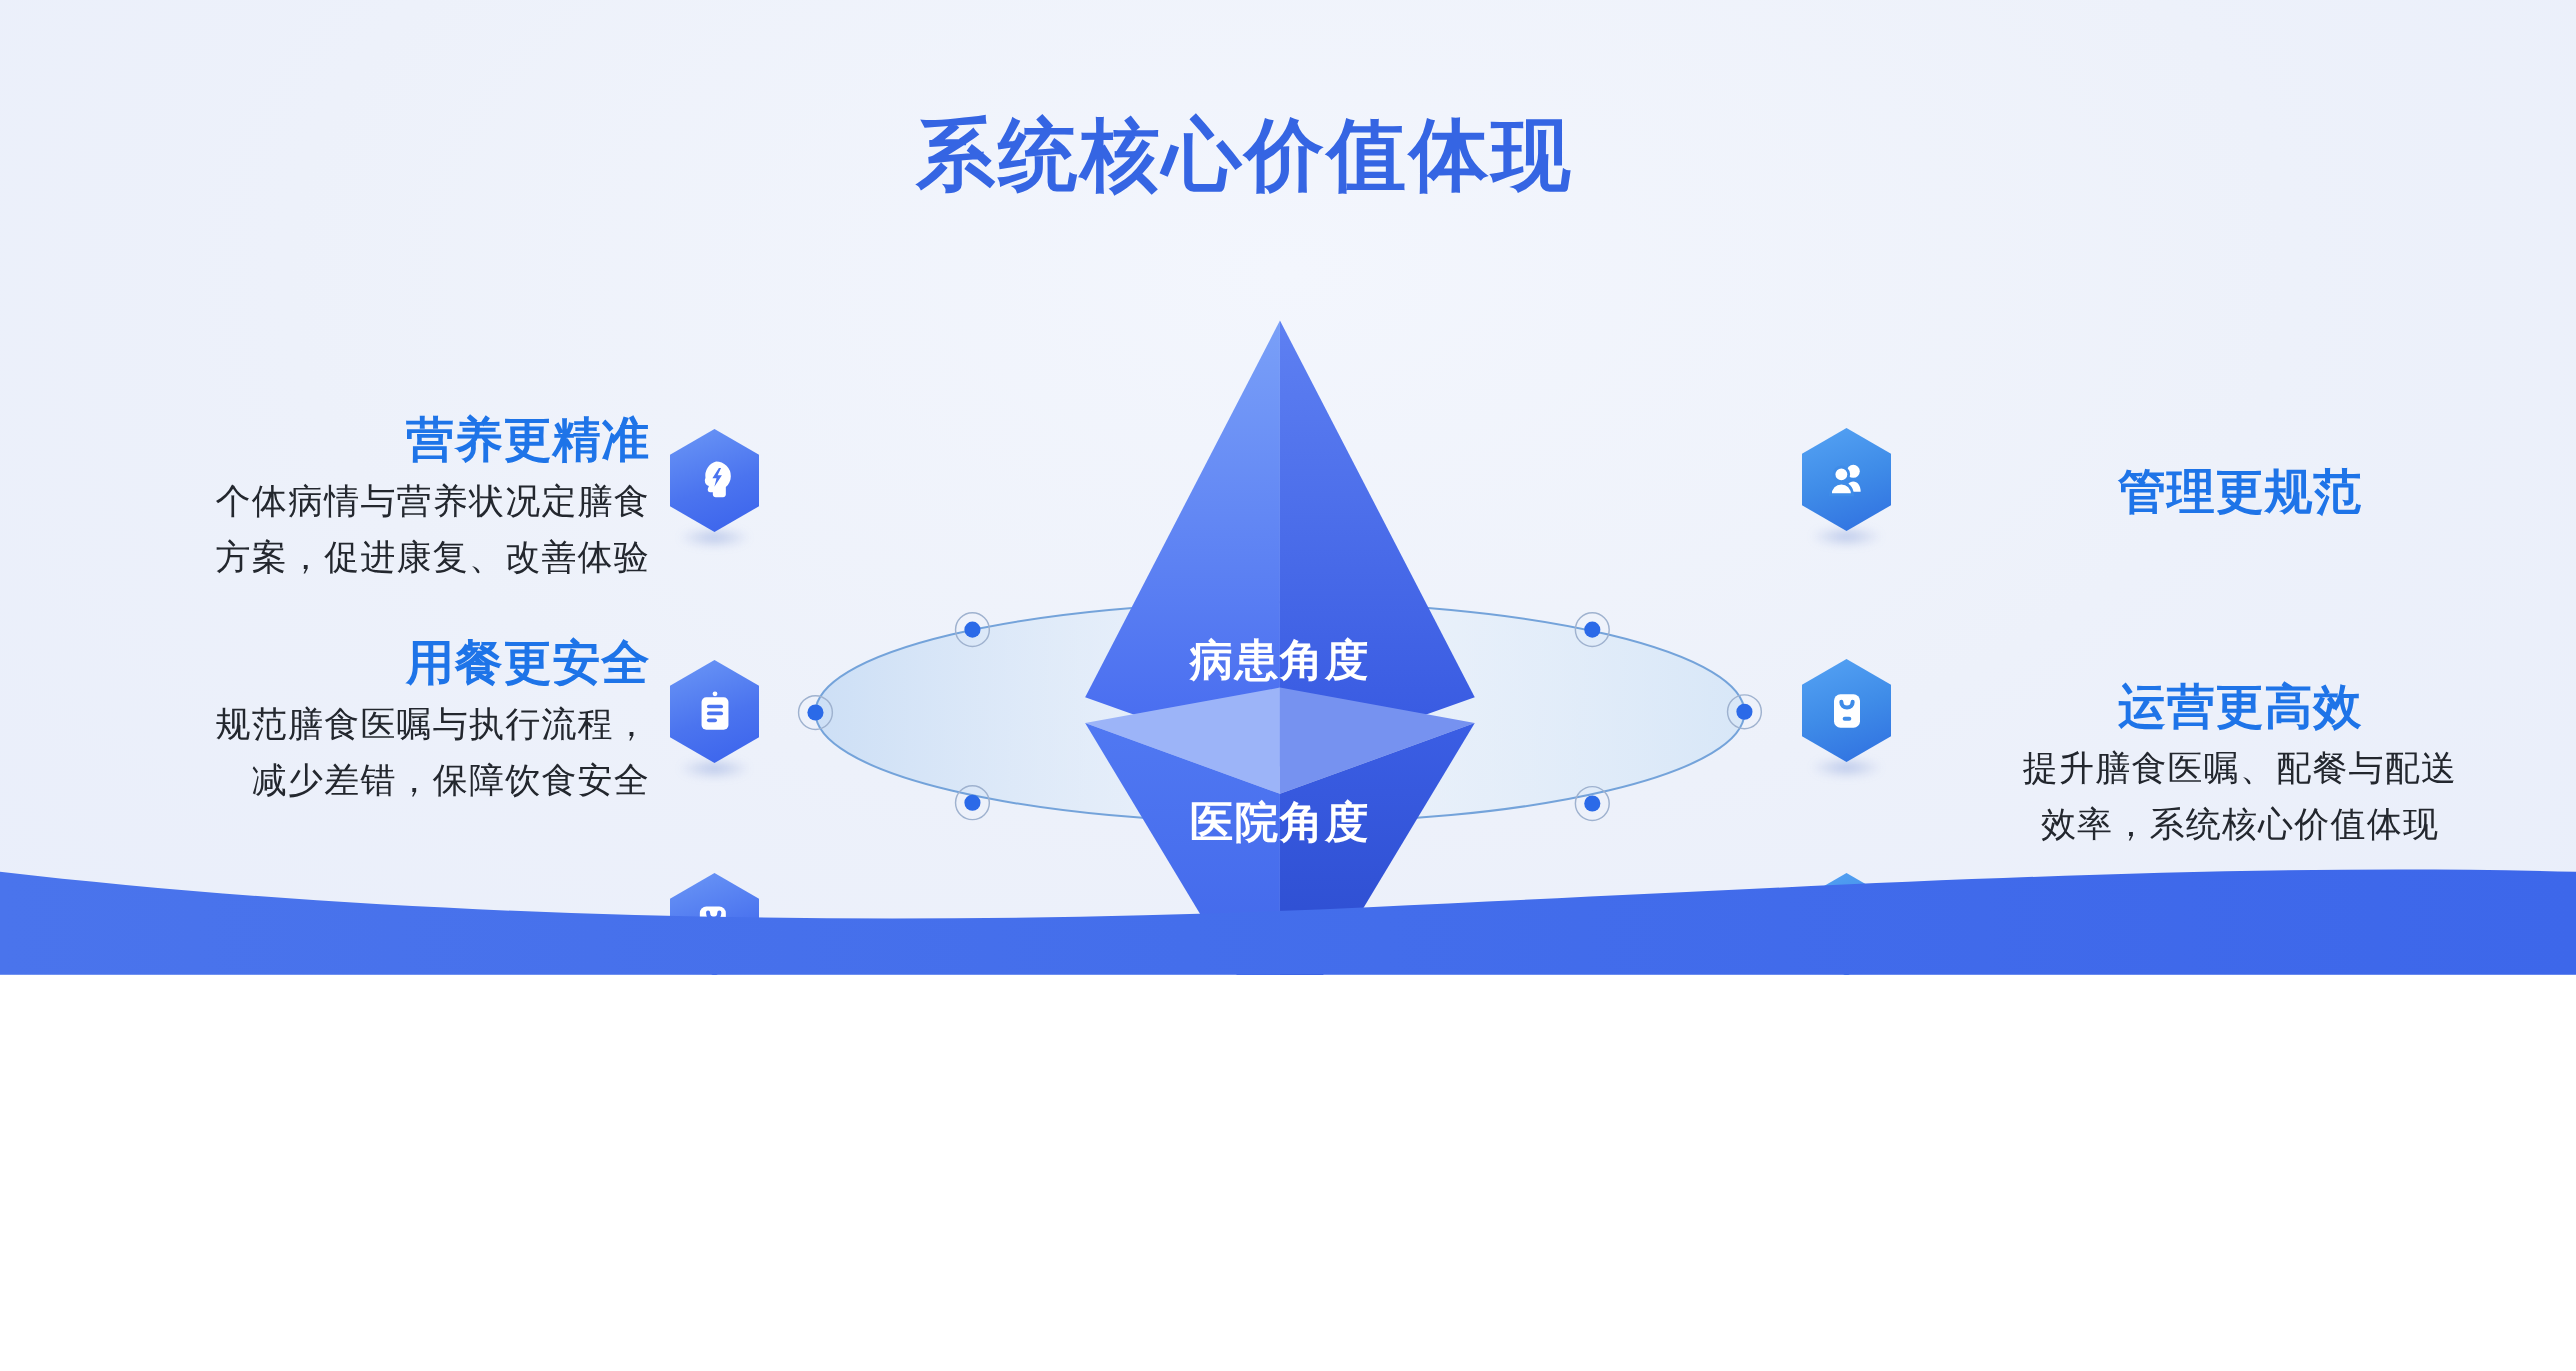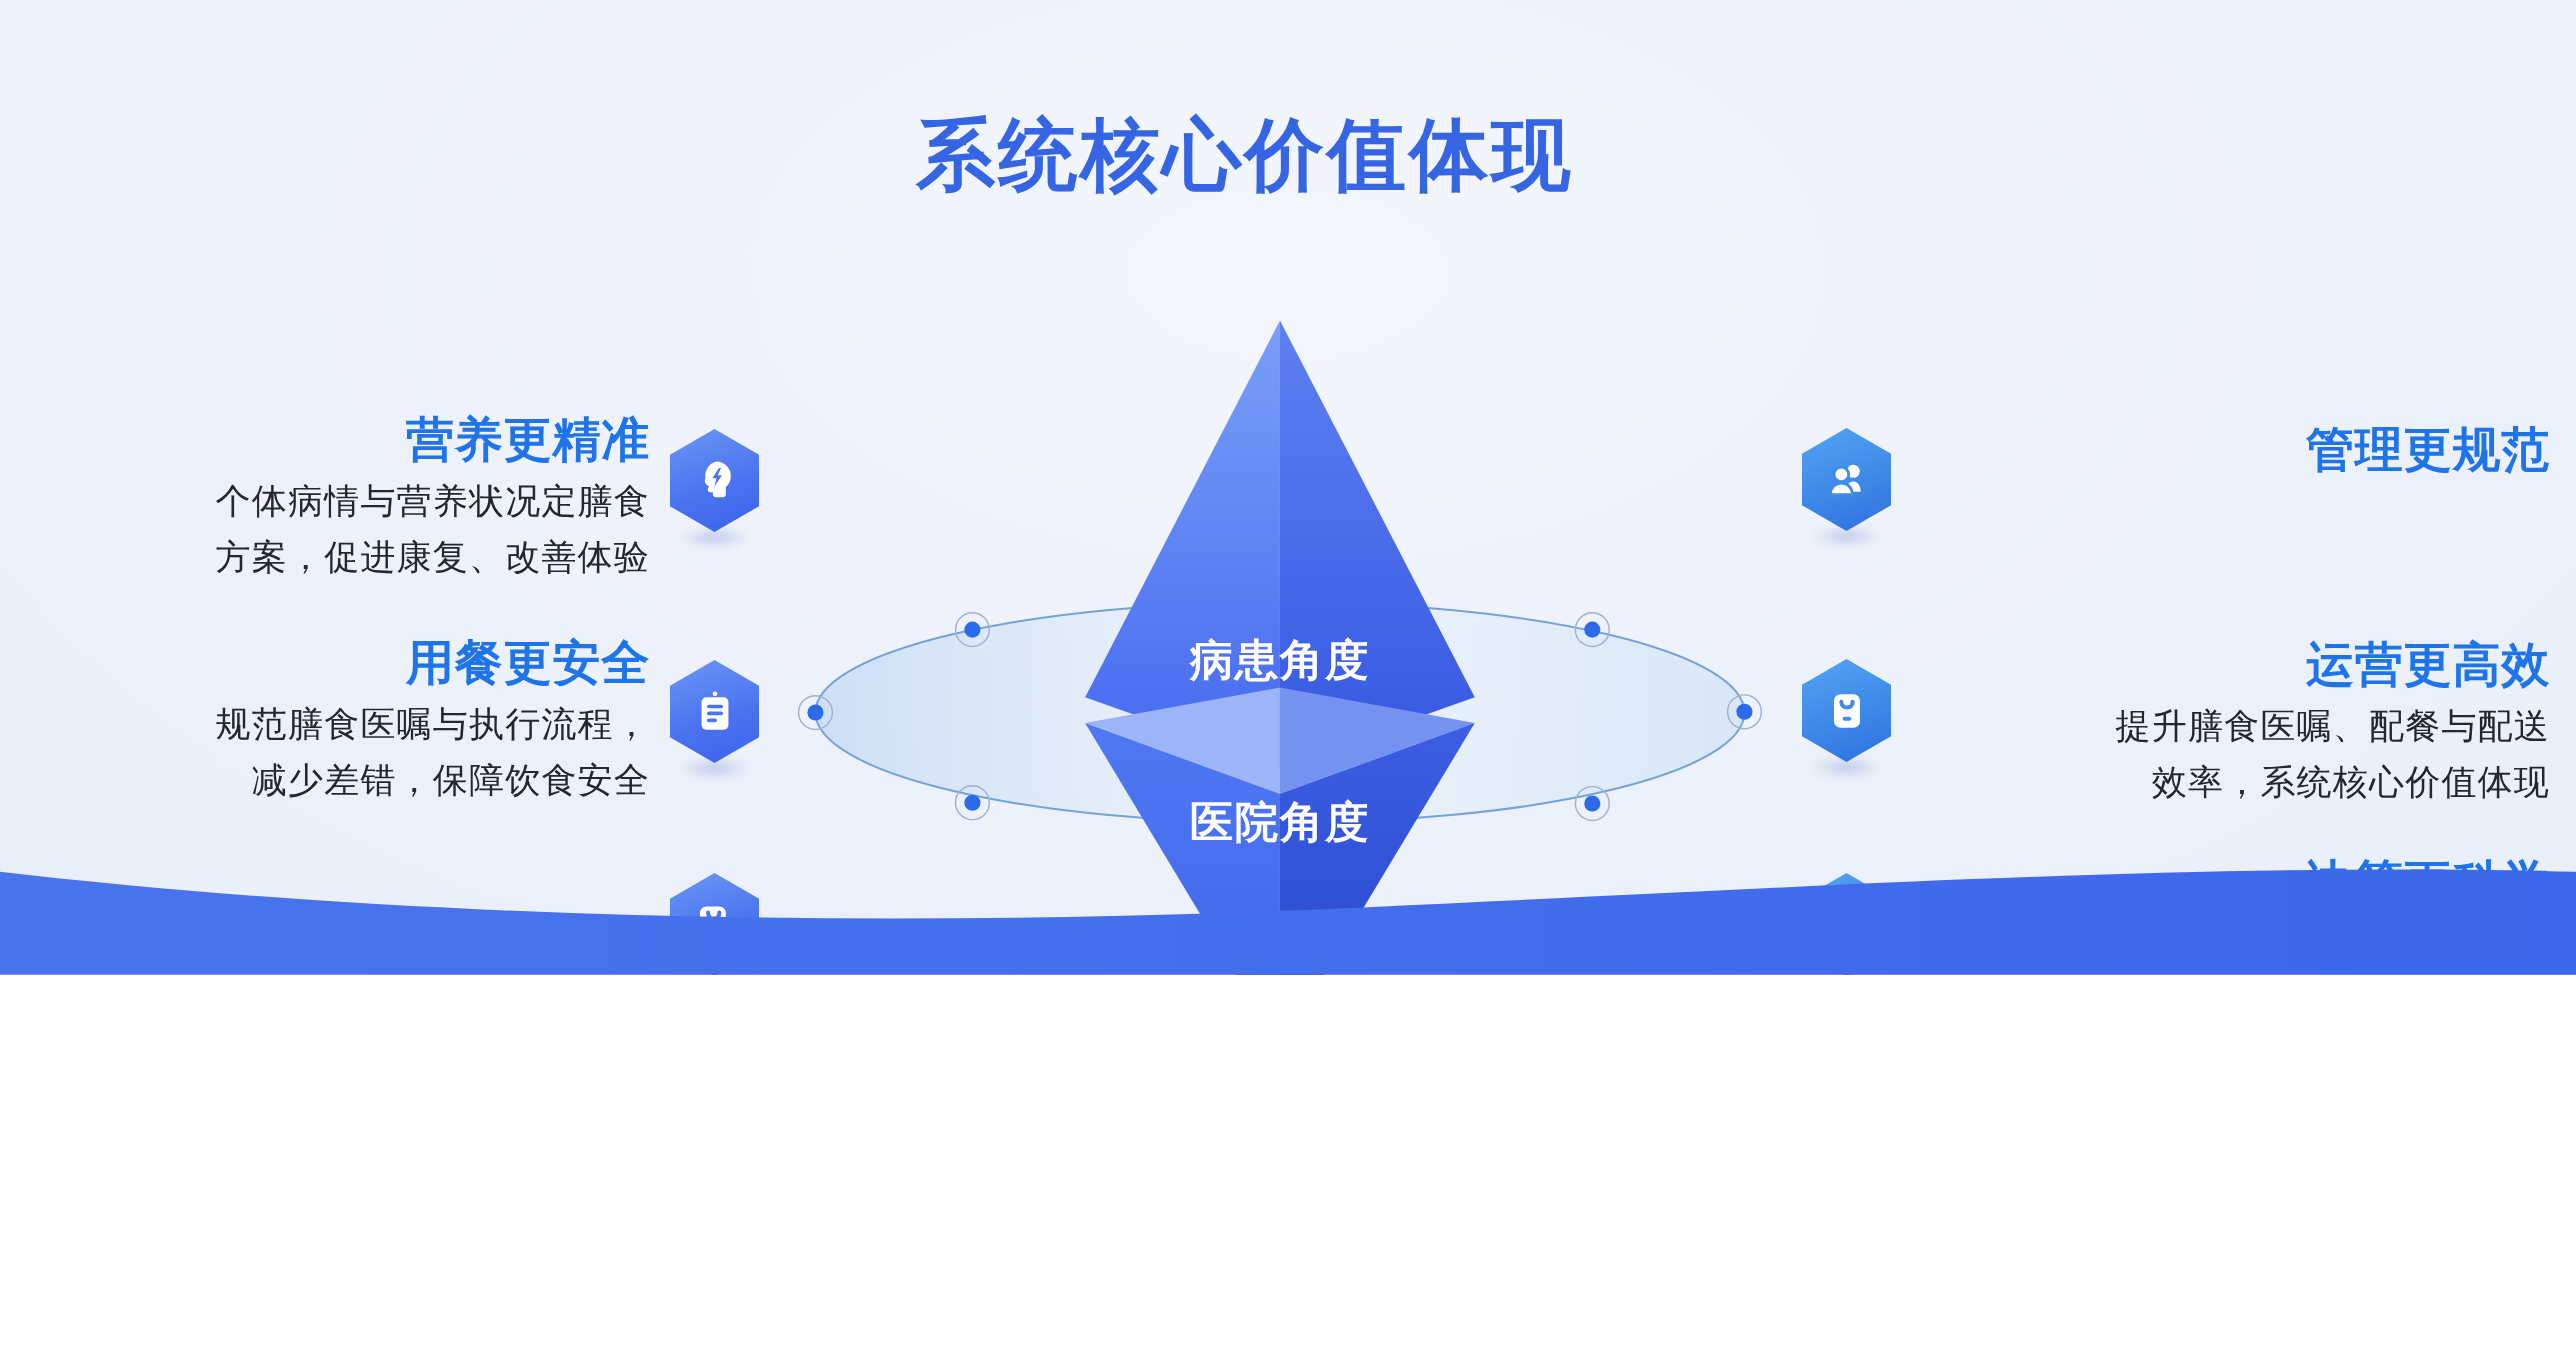--- a/index.html
+++ b/index.html
@@ -9,21 +9,21 @@
     background:radial-gradient(ellipse at 50% 28%, #f3f6fd 0%, #edf1fa 55%, #e9eefa 100%);
   }
   .page-title{
     position:absolute;left:916px;top:103px;
     font-size:79px;font-weight:800;letter-spacing:3.2px;
     color:#3565E3;white-space:nowrap;
   }
   
   .vtext{position:absolute;}
   .vtext.left{left:48px;width:602px;text-align:right;}
-  .vtext.right{left:1930px;width:620px;text-align:right;}
+  .vtext.right{left:1930px;width:620px;text-align:center;margin-top:42px;}
   .vheading{
     font-size:48px;line-height:50px;font-weight:800;
     color:#1E74E8;letter-spacing:0.8px;white-space:nowrap;
   }
   .vline{
     font-size:35px;line-height:56px;color:#23272E;
     letter-spacing:1.2px;white-space:nowrap;
   }
   .vbody{margin-top:8px;}
   

